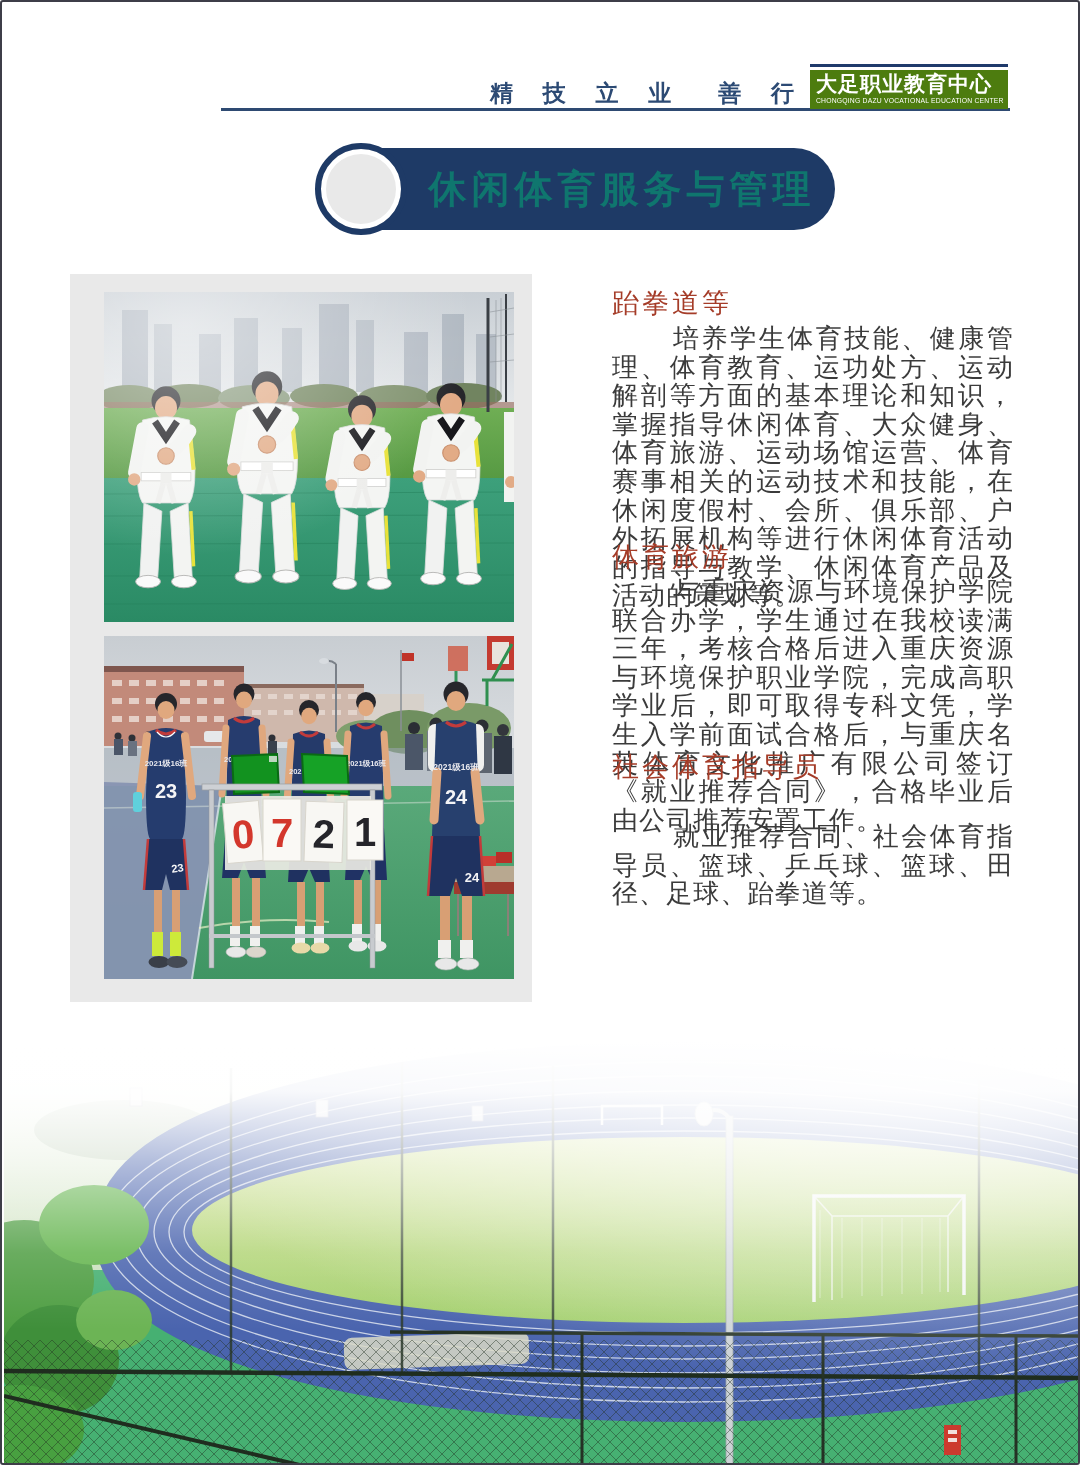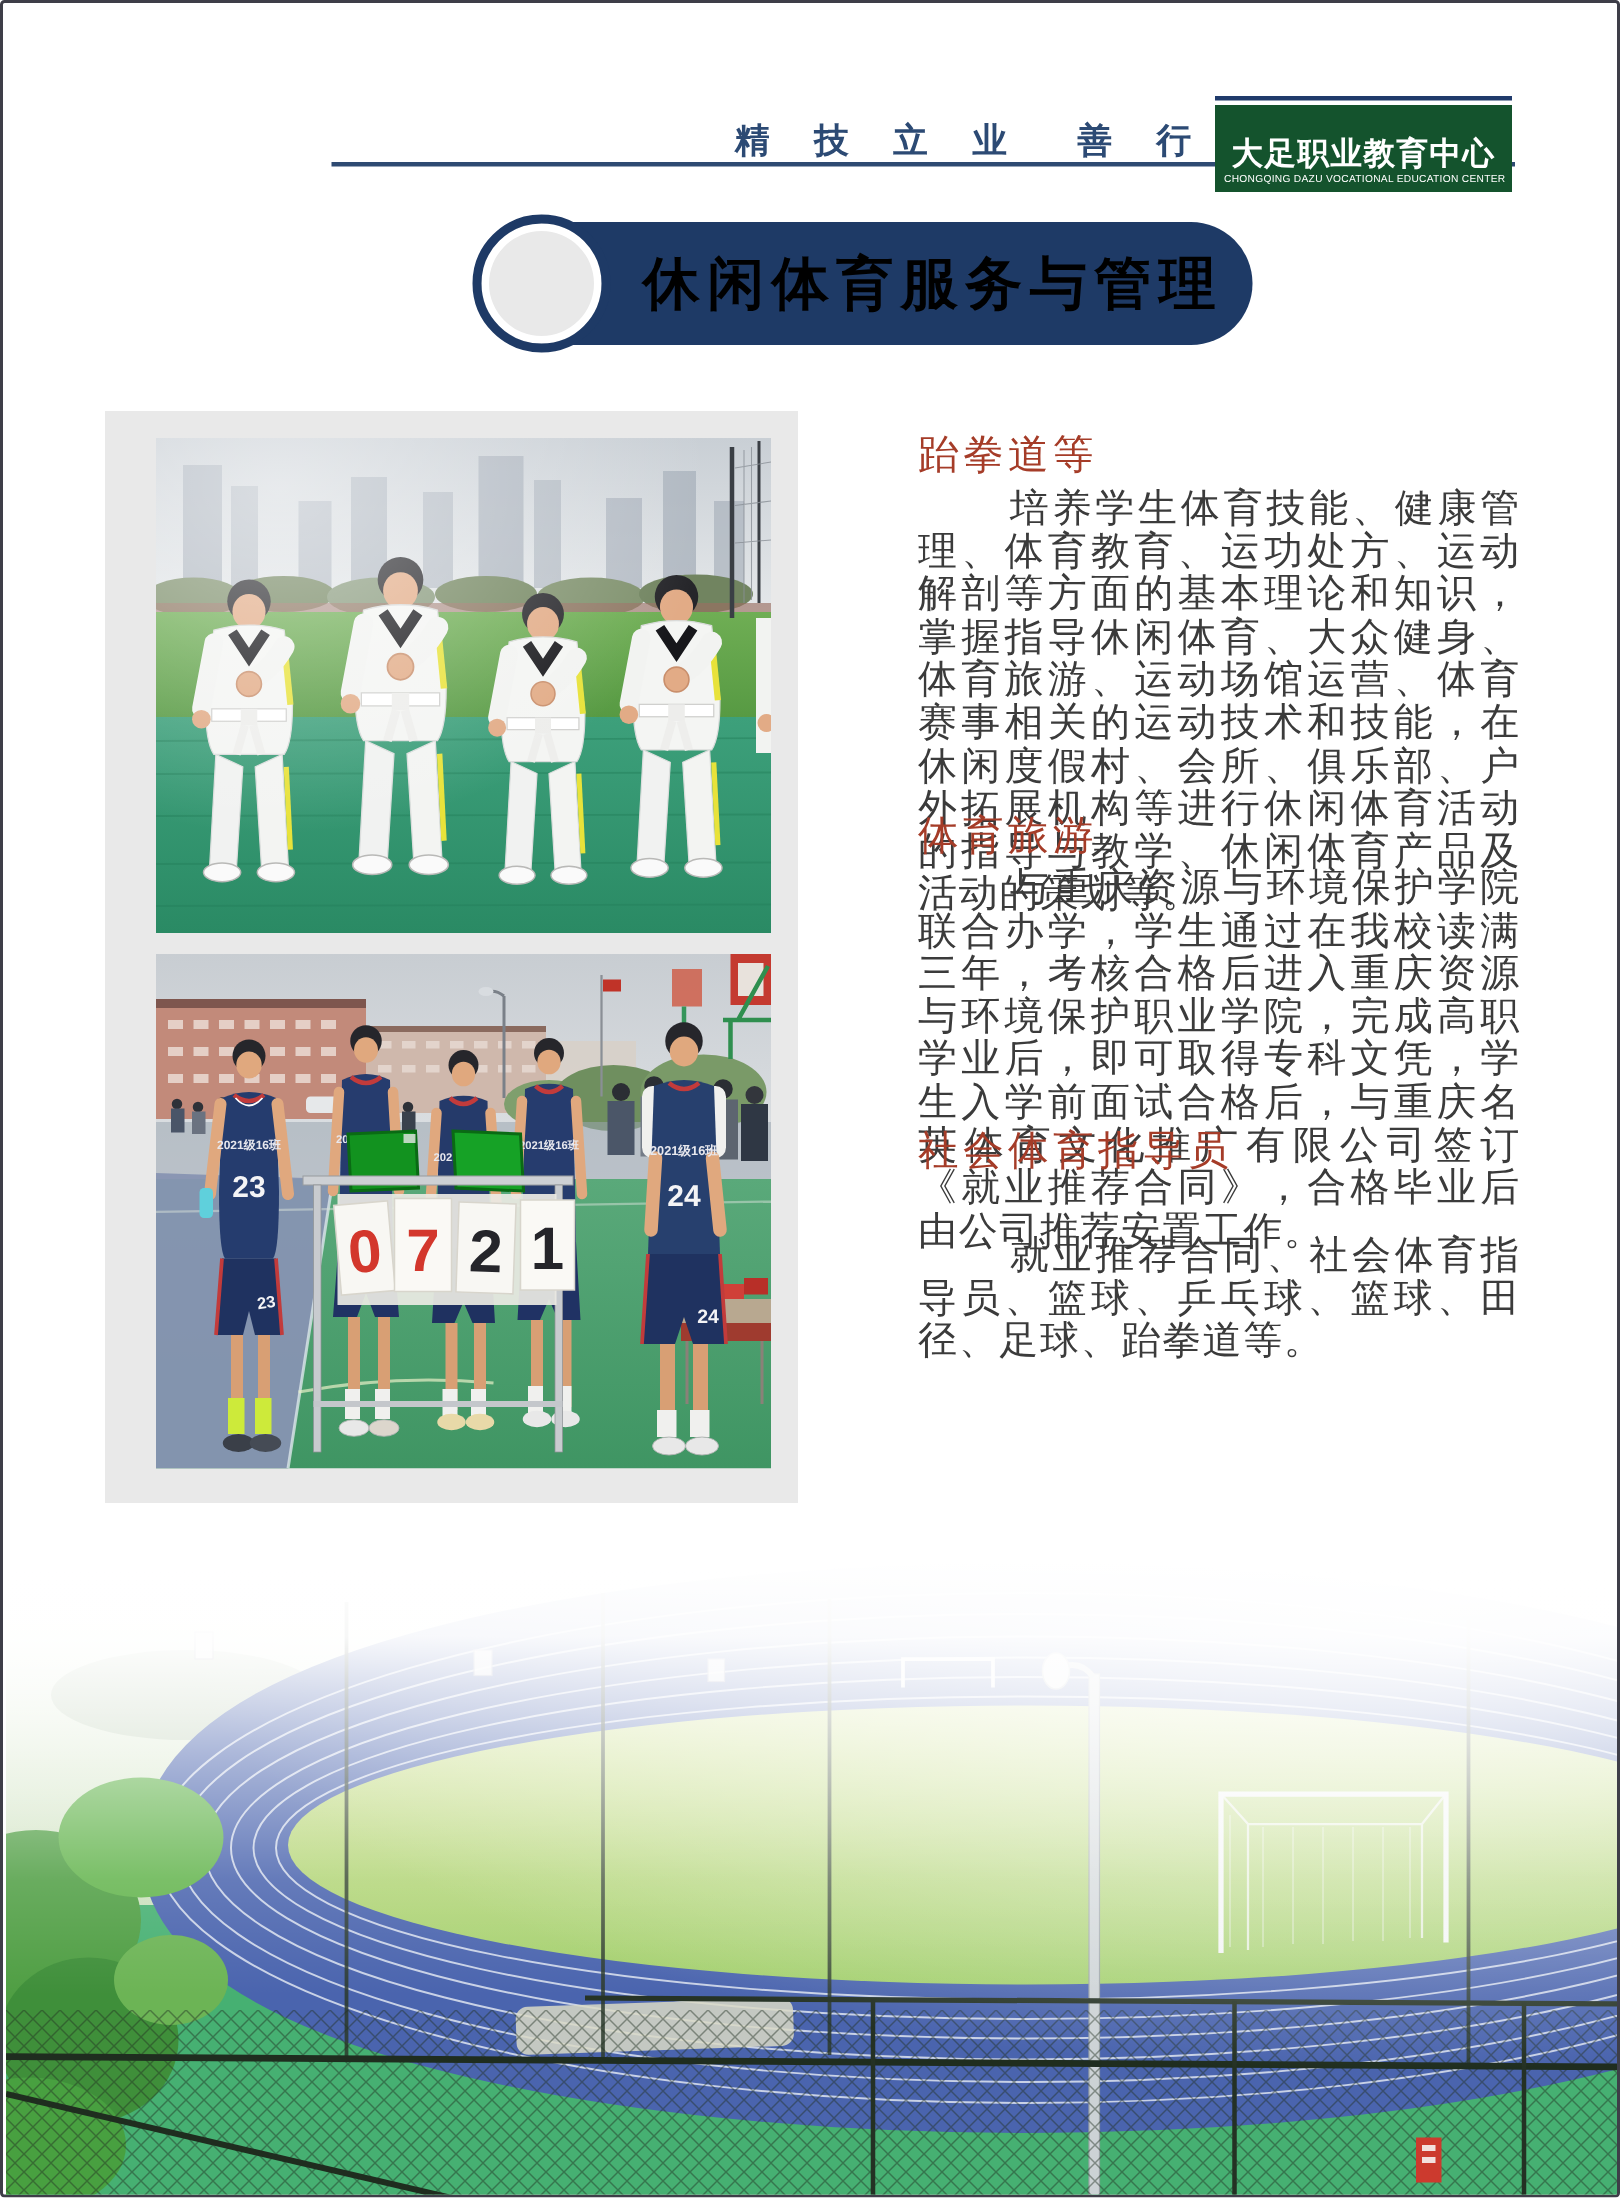--- a/index.html
+++ b/index.html
@@ -6,29 +6,29 @@
   .page{position:relative;width:1080px;height:1465px;background:#ffffff;
         border:2px solid #3e3e48;border-radius:3px;overflow:hidden;box-sizing:border-box;
         font-family:"Liberation Sans",sans-serif;}
   
   .slogan{position:absolute;left:488px;top:76px;width:310px;display:flex;justify-content:space-between;
           font-family:"Liberation Serif",serif;font-weight:bold;font-size:23px;color:#2c4a74;gap:35px;}
   .slogan span{letter-spacing:12px;white-space:nowrap;}
   .header-rule{position:absolute;left:219px;top:106px;width:789px;height:3px;background:#2e4a72;}
   .logo{position:absolute;left:808px;top:62px;width:198px;}
   .logo .bar{height:3px;background:#1f3a6b;}
-  .logo .box{margin-top:3px;background:#14532d;padding:21px 6px 5px;text-align:center;}
+  .logo .box{margin-top:3px;background:#4d7c0f;padding:2px 6px 5px;text-align:left;}
   .logo .cn{color:#fff;font-weight:bold;font-size:21px;letter-spacing:1px;line-height:23px;white-space:nowrap;}
   .logo .en{color:#fff;font-size:6.8px;letter-spacing:.2px;margin-top:2px;white-space:nowrap;}
   
   .banner{position:absolute;left:320px;top:146px;width:513px;height:82px;background:#1e3a66;border-radius:41px;}
   .banner-circle{position:absolute;left:313px;top:141px;width:92px;height:92px;border-radius:50%;
                  background:#e9e9e9;border:6px solid #1e3a66;box-shadow:inset 0 0 0 5px #ffffff;box-sizing:border-box;}
   .banner-title{position:absolute;left:420px;top:146px;width:400px;height:82px;display:flex;align-items:center;justify-content:center;
-                color:#000000;font-weight:bold;font-size:38px;letter-spacing:5px;
+                color:#0f766e;font-weight:bold;font-size:38px;letter-spacing:5px;
                 font-family:"Liberation Serif",serif;white-space:nowrap;}
   
   .photo-mat{position:absolute;left:68px;top:272px;width:462px;height:728px;background:#e9e9e9;}
   .photo{position:absolute;display:block;}
   #photo-taekwondo{left:102px;top:290px;}
   #photo-basketball{left:102px;top:634px;}
   
   .sec-h{position:absolute;left:610px;width:402px;font-size:27px;font-weight:500;color:#a53c28;letter-spacing:3px;white-space:nowrap;}
   .sec-p{position:absolute;left:610px;width:402px;font-size:26px;line-height:28.6px;letter-spacing:1.1px;
          color:#3b3b3b;text-align:justify;text-indent:2.35em;margin:0;}

